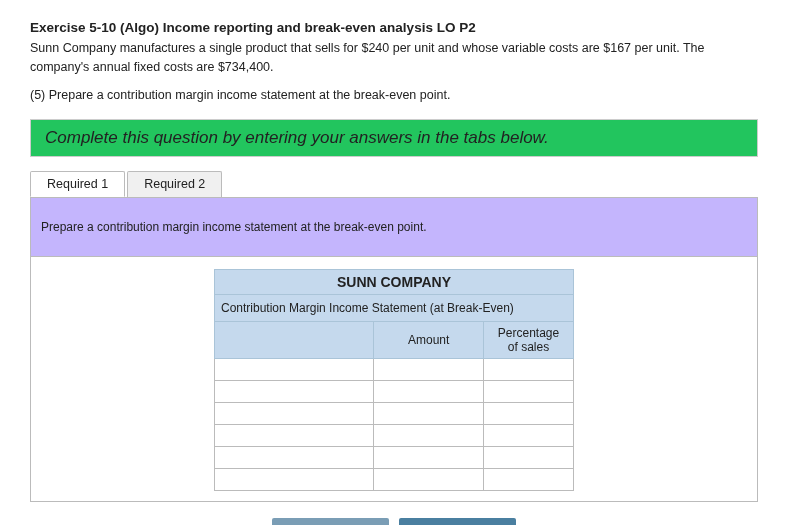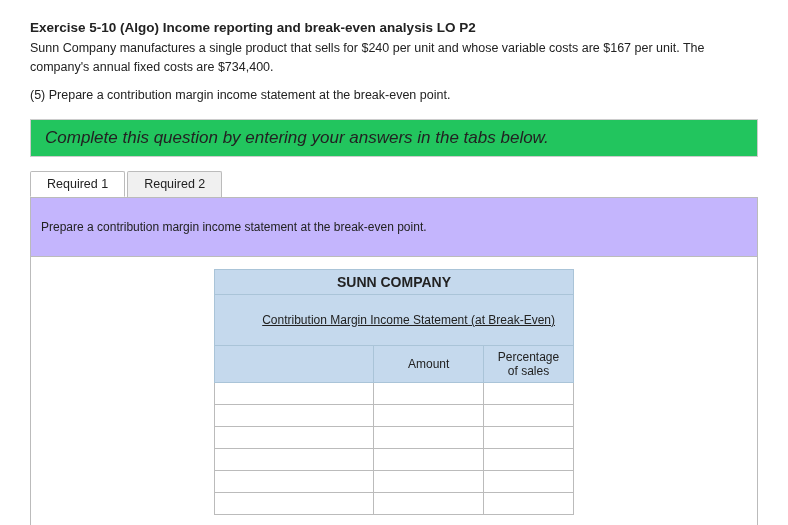--- a/index.html
+++ b/index.html
@@ -91,26 +91,25 @@
     .data-table .company-header {
       text-align: center;
       font-weight: bold;
       font-size: 14px;
       background: #c5d9ed;
       padding: 4px;
       border: 1px solid #aac4d8;
     }
 
     .data-table .statement-header {
-      text-align: right;
+      text-align: left;
       font-size: 12px;
       background: #c5d9ed;
-      padding: 18px;
+      padding: 6px;
       border: 1px solid #aac4d8;
-      text-decoration: underline;
     }
 
     .data-table .col-headers th {
       background: #c5d9ed;
       border: 1px solid #aac4d8;
       text-align: center;
       font-size: 12px;
       font-weight: normal;
       padding: 4px 6px;
       margin-top: 18px;

